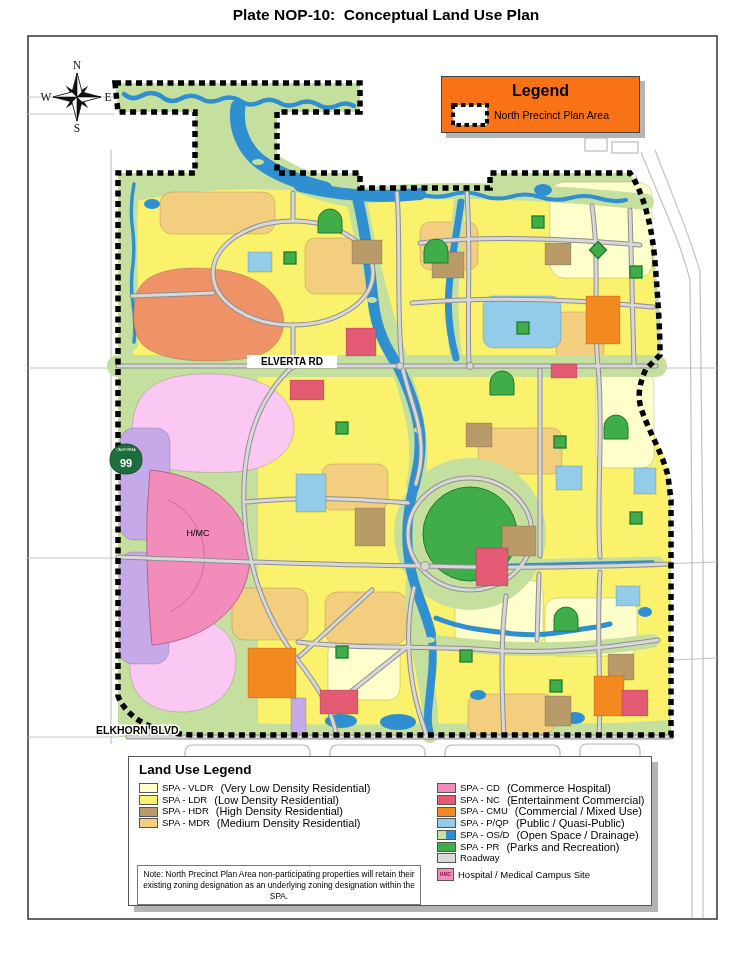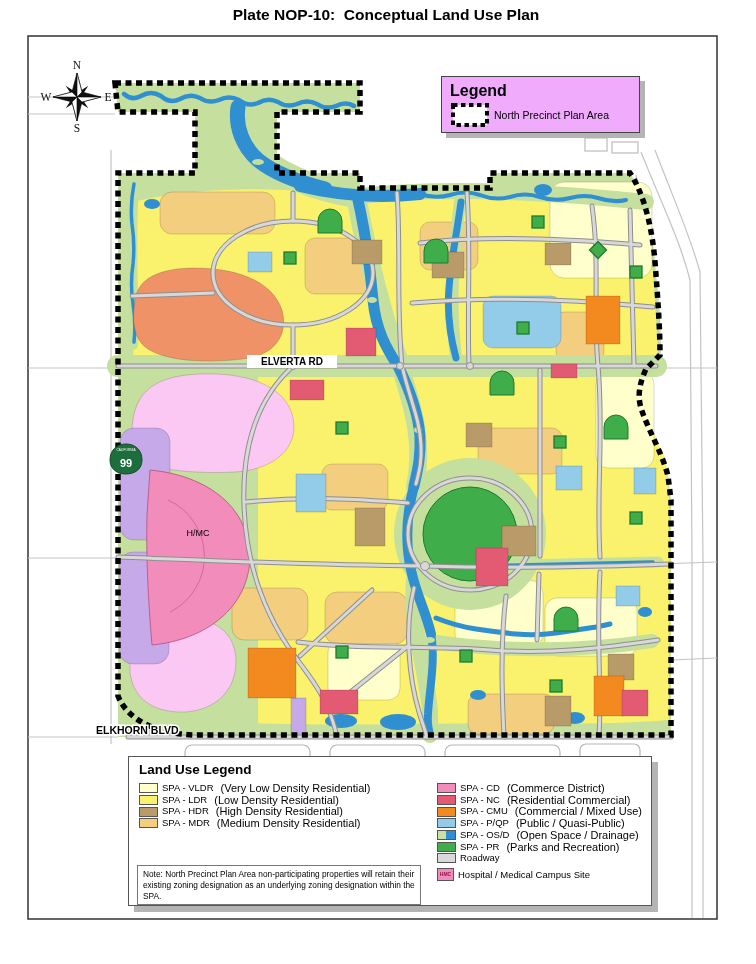--- a/index.html
+++ b/index.html
@@ -4,43 +4,43 @@
 <style>
   html,body{margin:0;padding:0;background:#fff;}
   body{position:relative;width:756px;height:964px;overflow:hidden;
        font-family:"Liberation Sans", sans-serif;color:#000;}
   .page-title{position:absolute;top:6px;left:8px;width:756px;text-align:center;
               font-weight:bold;font-size:15.5px;white-space:pre;}
   svg.map{position:absolute;left:0;top:0;}
 
   
   .map-legend{position:absolute;left:441px;top:76px;width:199px;height:57px;
-              background:#f0abfc;border:1.5px solid #444;box-shadow:5px 5px 0 #b4b4b4;
-              padding:5px 8px;box-sizing:border-box;}
+              background:#f97316;border:1.5px solid #444;box-shadow:5px 5px 0 #b4b4b4;
+              padding:5px 8px;box-sizing:border-box;text-align:center;}
   .map-legend h2{margin:0;font-size:16px;font-weight:bold;}
   .map-legend .row{display:flex;align-items:center;gap:4px;margin-top:2px;}
   .map-legend .row span{font-size:10.5px;}
 
   
   .lul{position:absolute;left:128px;top:756px;width:524px;height:150px;
        background:#fff;border:1.2px solid #555;box-shadow:6px 6px 0 #b4b4b4;
        box-sizing:border-box;padding-left:16px;}
   .lul h2{position:absolute;left:10px;top:5px;margin:0;font-size:13.5px;font-weight:bold;}
   .lul .col{position:absolute;top:26px;}
   .lul .col.left{left:10px;width:292px;}
   .lul .col.right{left:308px;width:210px;}
   .lu-row{display:flex;align-items:center;margin-bottom:1.5px;line-height:10.2px;}
   .lu-swatch{display:inline-block;width:17px;height:8px;border:1px solid #555;
              margin-right:4px;flex:0 0 auto;}
   .lu-swatch-hmc{width:15px;height:11px;font-size:5px;font-weight:bold;color:#8B1A4A;
                  text-align:center;line-height:11px;}
   .lu-code{font-size:9.5px;white-space:nowrap;}
   .lu-desc{font-size:11px;margin-left:7px;white-space:nowrap;}
   .lu-note{position:absolute;left:8px;top:108px;width:272px;border:1px solid #777;
-           padding:3px 5px;font-size:8.3px;line-height:1.3;}
+           padding:3px 5px;font-size:8.3px;line-height:1.3;text-align:center;}
 
   
   .f-vldr{fill:var(--c-vldr)} .f-ldr{fill:var(--c-ldr)} .f-mdr{fill:var(--c-mdr)}
   .f-hdr{fill:var(--c-hdr)} .f-rc{fill:var(--c-rc)} .f-rmu-e{fill:var(--c-rmu-e)}
   .f-gc{fill:var(--c-gc)} .f-cd{fill:var(--c-cd)} .f-nc{fill:var(--c-nc)}
   .f-cmu{fill:var(--c-cmu)} .f-p-qp{fill:var(--c-p-qp)} .f-pr{fill:var(--c-pr)}
   .patch{stroke:rgba(0,0,0,.22);stroke-width:.7}
   .s-green{stroke:var(--greenbelt);fill:none;stroke-linecap:round}
   .s-water{stroke:var(--water);fill:none;stroke-linecap:round}
   .f-water{fill:var(--water)}
@@ -299,26 +299,26 @@
       <div class="lu-row">
         <span class="lu-swatch" style="background: rgb(243, 206, 126);"></span>
         <span class="lu-code">SPA - MDR</span>
         <span class="lu-desc">(Medium Density Residential)</span>
       </div>
     </div>
   <div class="col right" id="lul-right">
       <div class="lu-row">
         <span class="lu-swatch" style="background: rgb(242, 140, 186);"></span>
         <span class="lu-code">SPA - CD</span>
-        <span class="lu-desc">(Commerce District)</span>
+        <span class="lu-desc">(Commerce Hospital)</span>
       </div>
       <div class="lu-row">
         <span class="lu-swatch" style="background: rgb(226, 91, 115);"></span>
         <span class="lu-code">SPA - NC</span>
-        <span class="lu-desc">(Residential Commercial)</span>
+        <span class="lu-desc">(Entertainment Commercial)</span>
       </div>
       <div class="lu-row">
         <span class="lu-swatch" style="background: rgb(242, 138, 31);"></span>
         <span class="lu-code">SPA - CMU</span>
         <span class="lu-desc">(Commercial / Mixed Use)</span>
       </div>
       <div class="lu-row">
         <span class="lu-swatch" style="background: rgb(146, 204, 232);"></span>
         <span class="lu-code">SPA - P/QP</span>
         <span class="lu-desc">(Public / Quasi-Public)</span>

